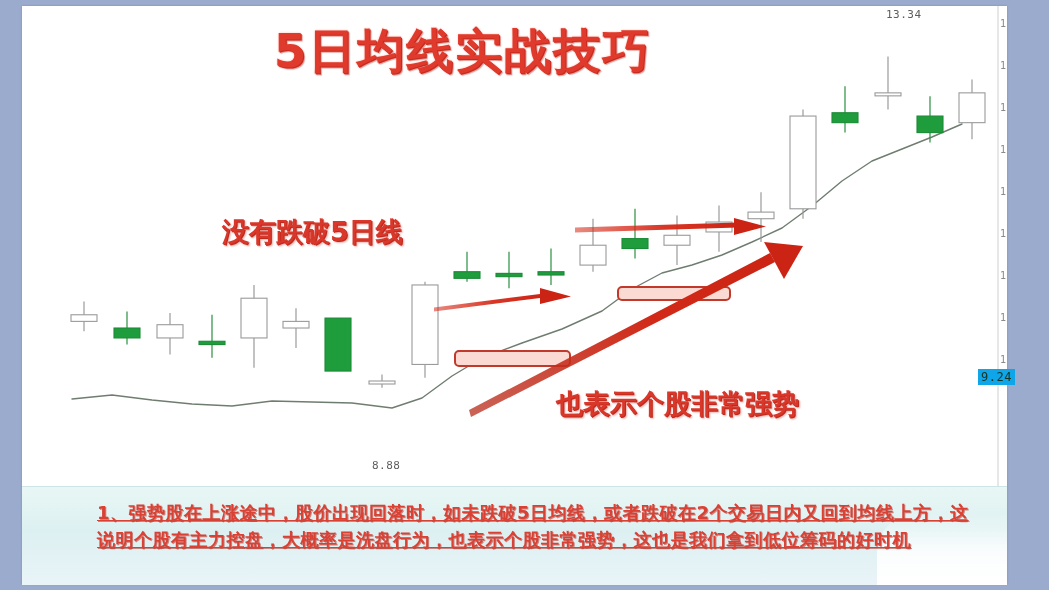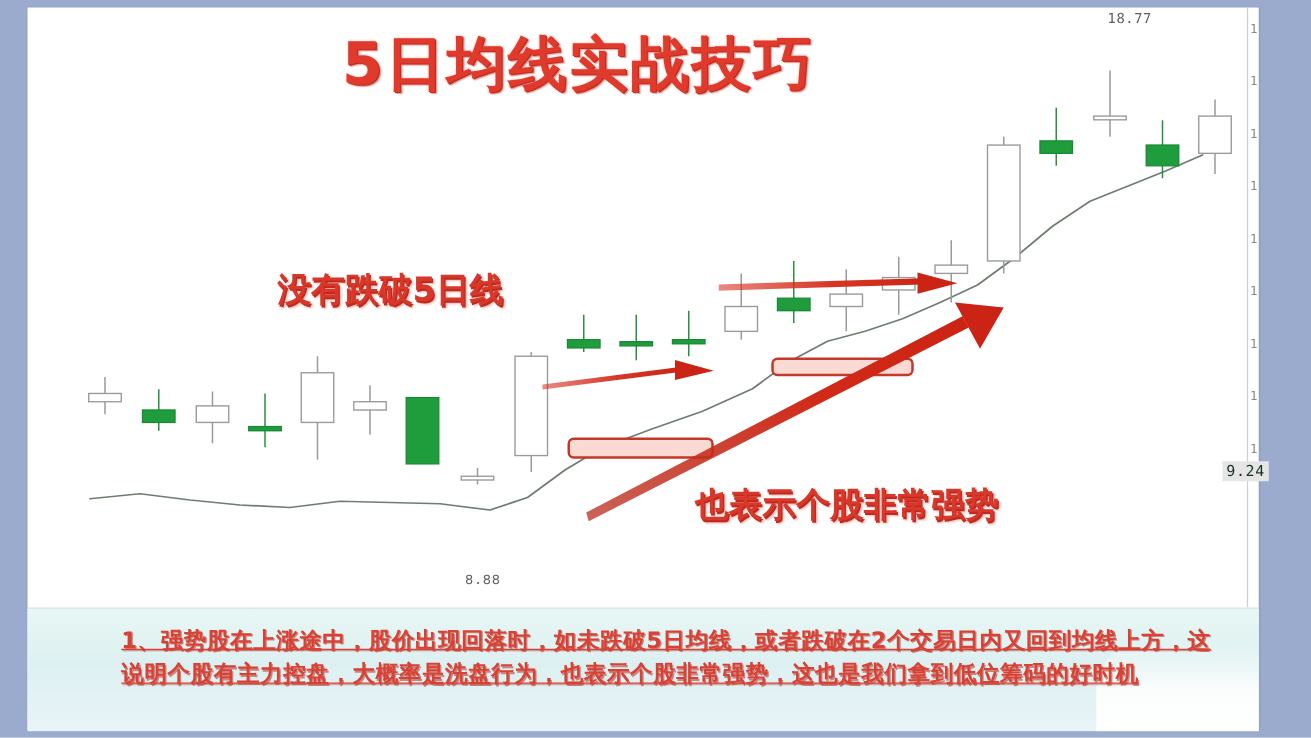--- a/index.html
+++ b/index.html
@@ -67,37 +67,37 @@
   .price-label{
     position:absolute;
     font-family:"DejaVu Sans Mono","Liberation Mono",monospace;
     font-size:11px;
     color:#5d5d5d;
     letter-spacing:.5px;
     z-index:5;
     white-space:nowrap;
   }
   #price-high{left:886px;top:8px;}
-  #price-low{left:372px;top:459px;font-family:Liberation Mono, monospace;}
+  #price-low{left:372px;top:459px;}
 
   
   .axis-ticks{
     position:absolute;left:1000px;top:0;width:49px;height:480px;
     z-index:5;overflow:hidden;
   }
   .axis-ticks span{
     position:absolute;left:0;
     font-family:"DejaVu Sans Mono","Liberation Mono",monospace;
     font-size:10px;color:#8a8a8a;
   }
 
   
   .price-tag{
     position:absolute;left:978px;top:369px;
-    background:#e5e5e5;
+    background:#0ea5e9;
     color:#18331f;
     font-family:"DejaVu Sans Mono","Liberation Mono",monospace;
     font-size:12px;
     padding:1px 3px;
     letter-spacing:.5px;
     z-index:7;
     white-space:nowrap;
   }
 
   
@@ -228,21 +228,21 @@
         </g>
       </g>
     </svg>
   </div>
 
   <div class="chart-title">5日均线实战技巧</div>
 
   <div class="annot" id="annot-no-break">没有跌破5日线</div>
   <div class="annot" id="annot-pullback">也表示个股非常强势</div>
 
-  <div class="price-label" id="price-high">18.77</div>
+  <div class="price-label" id="price-high">13.34</div>
   <div class="price-label" id="price-low">8.88</div>
   <div class="price-tag">9.24</div>
 
   <div class="axis-ticks" id="axis-ticks">
       <span style="top: 18px;">1</span>
       <span style="top: 60px;">1</span>
       <span style="top: 102px;">1</span>
       <span style="top: 144px;">1</span>
       <span style="top: 186px;">1</span>
       <span style="top: 228px;">1</span>

